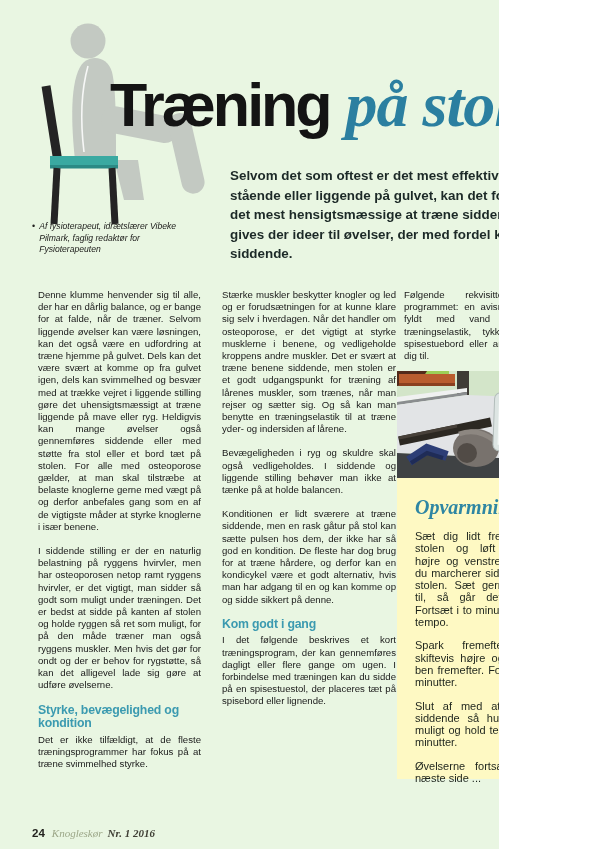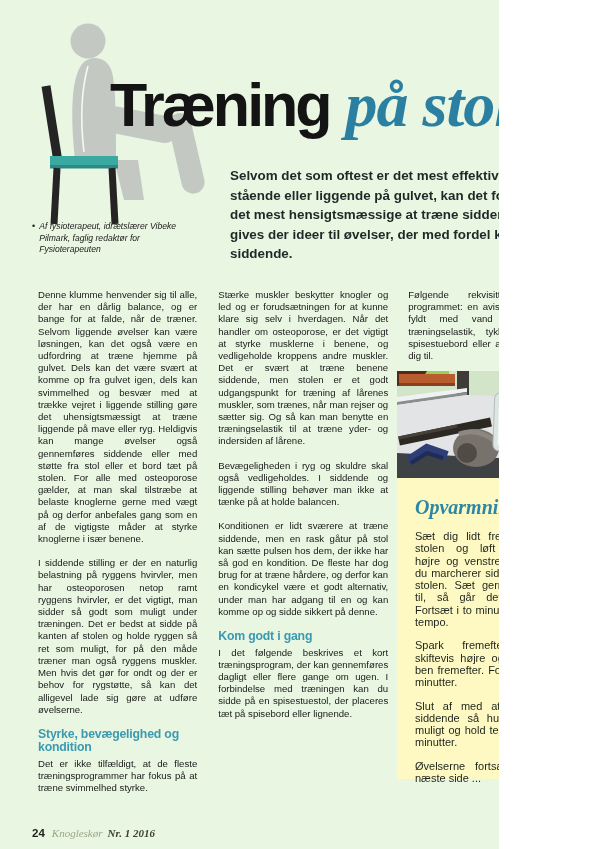--- a/index.html
+++ b/index.html
@@ -30,21 +30,21 @@
   }
   .byline .bullet{margin-right:4px;font-style:normal;font-size:9px;}
   .intro{
     position:absolute;left:230px;top:166px;width:370px;
     font-size:13.4px;line-height:19.6px;font-weight:bold;color:#1c2927;
   }
   
   .cols{position:absolute;left:38px;top:289px;width:548px;display:flex;}
   .col{font-size:9.6px;line-height:12.2px;text-align:justify;color:#191919;}
   .col-1{width:163px;margin-right:21px;}
-  .col-2{width:174px;margin-right:20px;}
+  .col-2{width:174px;margin-right:8px;}
   .col-3{width:182px;}
   .col p{margin:0 0 12px 0;}
   .col p:last-child{margin-bottom:0;}
   .sub-heading{
     color:#3b9ab0;font-size:12.3px;line-height:13.5px;font-weight:bold;
     margin:0 0 3px 0;text-align:left;letter-spacing:-0.2px;
   }
   .bold{font-weight:normal;}
   
   .photo{position:absolute;left:397px;top:371px;width:164px;height:107px;}
@@ -118,21 +118,21 @@
     <div class="col col-1">
       <p>Denne klumme henvender sig til alle, der har en dårlig balance, og er bange for at falde, når de træner. Selvom liggende øvelser kan være løsningen, kan det også være en udfordring at træne hjemme på gulvet. Dels kan det være svært at komme op fra gulvet igen, dels kan svimmelhed og besvær med at trække vejret i liggende stilling gøre det uhensigtsmæssigt at træne liggende på mave eller ryg. Heldigvis kan mange øvelser også gennemføres siddende eller med støtte fra stol eller et bord tæt på stolen. For alle med osteoporose gælder, at man skal tilstræbe at belaste knoglerne gerne med vægt på og derfor anbefales gang som en af de vigtigste måder at styrke knoglerne i især benene.</p>
       <p>I siddende stilling er der en naturlig belastning på ryggens hvirvler, men har osteoporosen netop ramt ryggens hvirvler, er det vigtigt, man sidder så godt som muligt under træningen. Det er bedst at sidde på kanten af stolen og holde ryggen så ret som muligt, for på den måde træner man også ryggens muskler. Men hvis det gør for ondt og der er behov for rygstøtte, så kan det alligevel lade sig gøre at udføre øvelserne.</p>
       <h3 class="sub-heading">Styrke, bevægelighed og kondition</h3>
       <p><span>Det er ikke tilfældigt, at de fleste træningsprogrammer har fokus på at træne </span><span class="bold">svimmelhed styrke.</span></p>
     </div>
 
     <div class="col col-2">
       <p>Stærke muskler beskytter knogler og led og er forudsætningen for at kunne klare sig selv i hverdagen. Når det handler om osteoporose, er det vigtigt at styrke musklerne i benene, og vedligeholde kroppens andre muskler. Det er svært at træne benene siddende, men stolen er et godt udgangspunkt for træning af lårenes muskler, som trænes, når man rejser og sætter sig. Og så kan man benytte en træningselastik til at træne yder- og indersiden af lårene.</p>
       <p><span class="bold">Bevægeligheden</span><span> i ryg og skuldre skal også vedligeholdes. I siddende og liggende stilling behøver man ikke at tænke på at holde balancen.</span></p>
-      <p><span class="bold">Konditionen</span><span> er lidt sværere at træne siddende, men en rask gåtur på stol kan sætte pulsen hos dem, der ikke har så god en kondition. De fleste har dog brug for at træne hårdere, og derfor kan en kondicykel være et godt alternativ, under man har adgang til en og kan komme op og sidde sikkert på denne.</span></p>
+      <p><span class="bold">Konditionen</span><span> er lidt sværere at træne siddende, men en rask gåtur på stol kan sætte pulsen hos dem, der ikke har så god en kondition. De fleste har dog brug for at træne hårdere, og derfor kan en kondicykel være et godt alternativ, hvis man har adgang til en og kan komme op og sidde sikkert på denne.</span></p>
       <h3 class="sub-heading">Kom godt i gang</h3>
       <p>I det følgende beskrives et kort træningsprogram, der kan gennemføres dagligt eller flere gange om ugen. I forbindelse med træningen kan du sidde på en spisestuestol, der placeres tæt på spisebord eller lignende.</p>
     </div>
 
     <div class="col col-3">
       <p>Følgende rekvisitter benyttes i programmet: en avisrulle, en plastflaske fyldt med vand eller sand, en træningselastik, tykke sokker og et spisestuebord eller andet, du kan støtte dig til.</p>
     </div>
   </div>
 
   <svg class="photo" viewBox="0 0 164 107" xmlns="http://www.w3.org/2000/svg" preserveAspectRatio="none">

